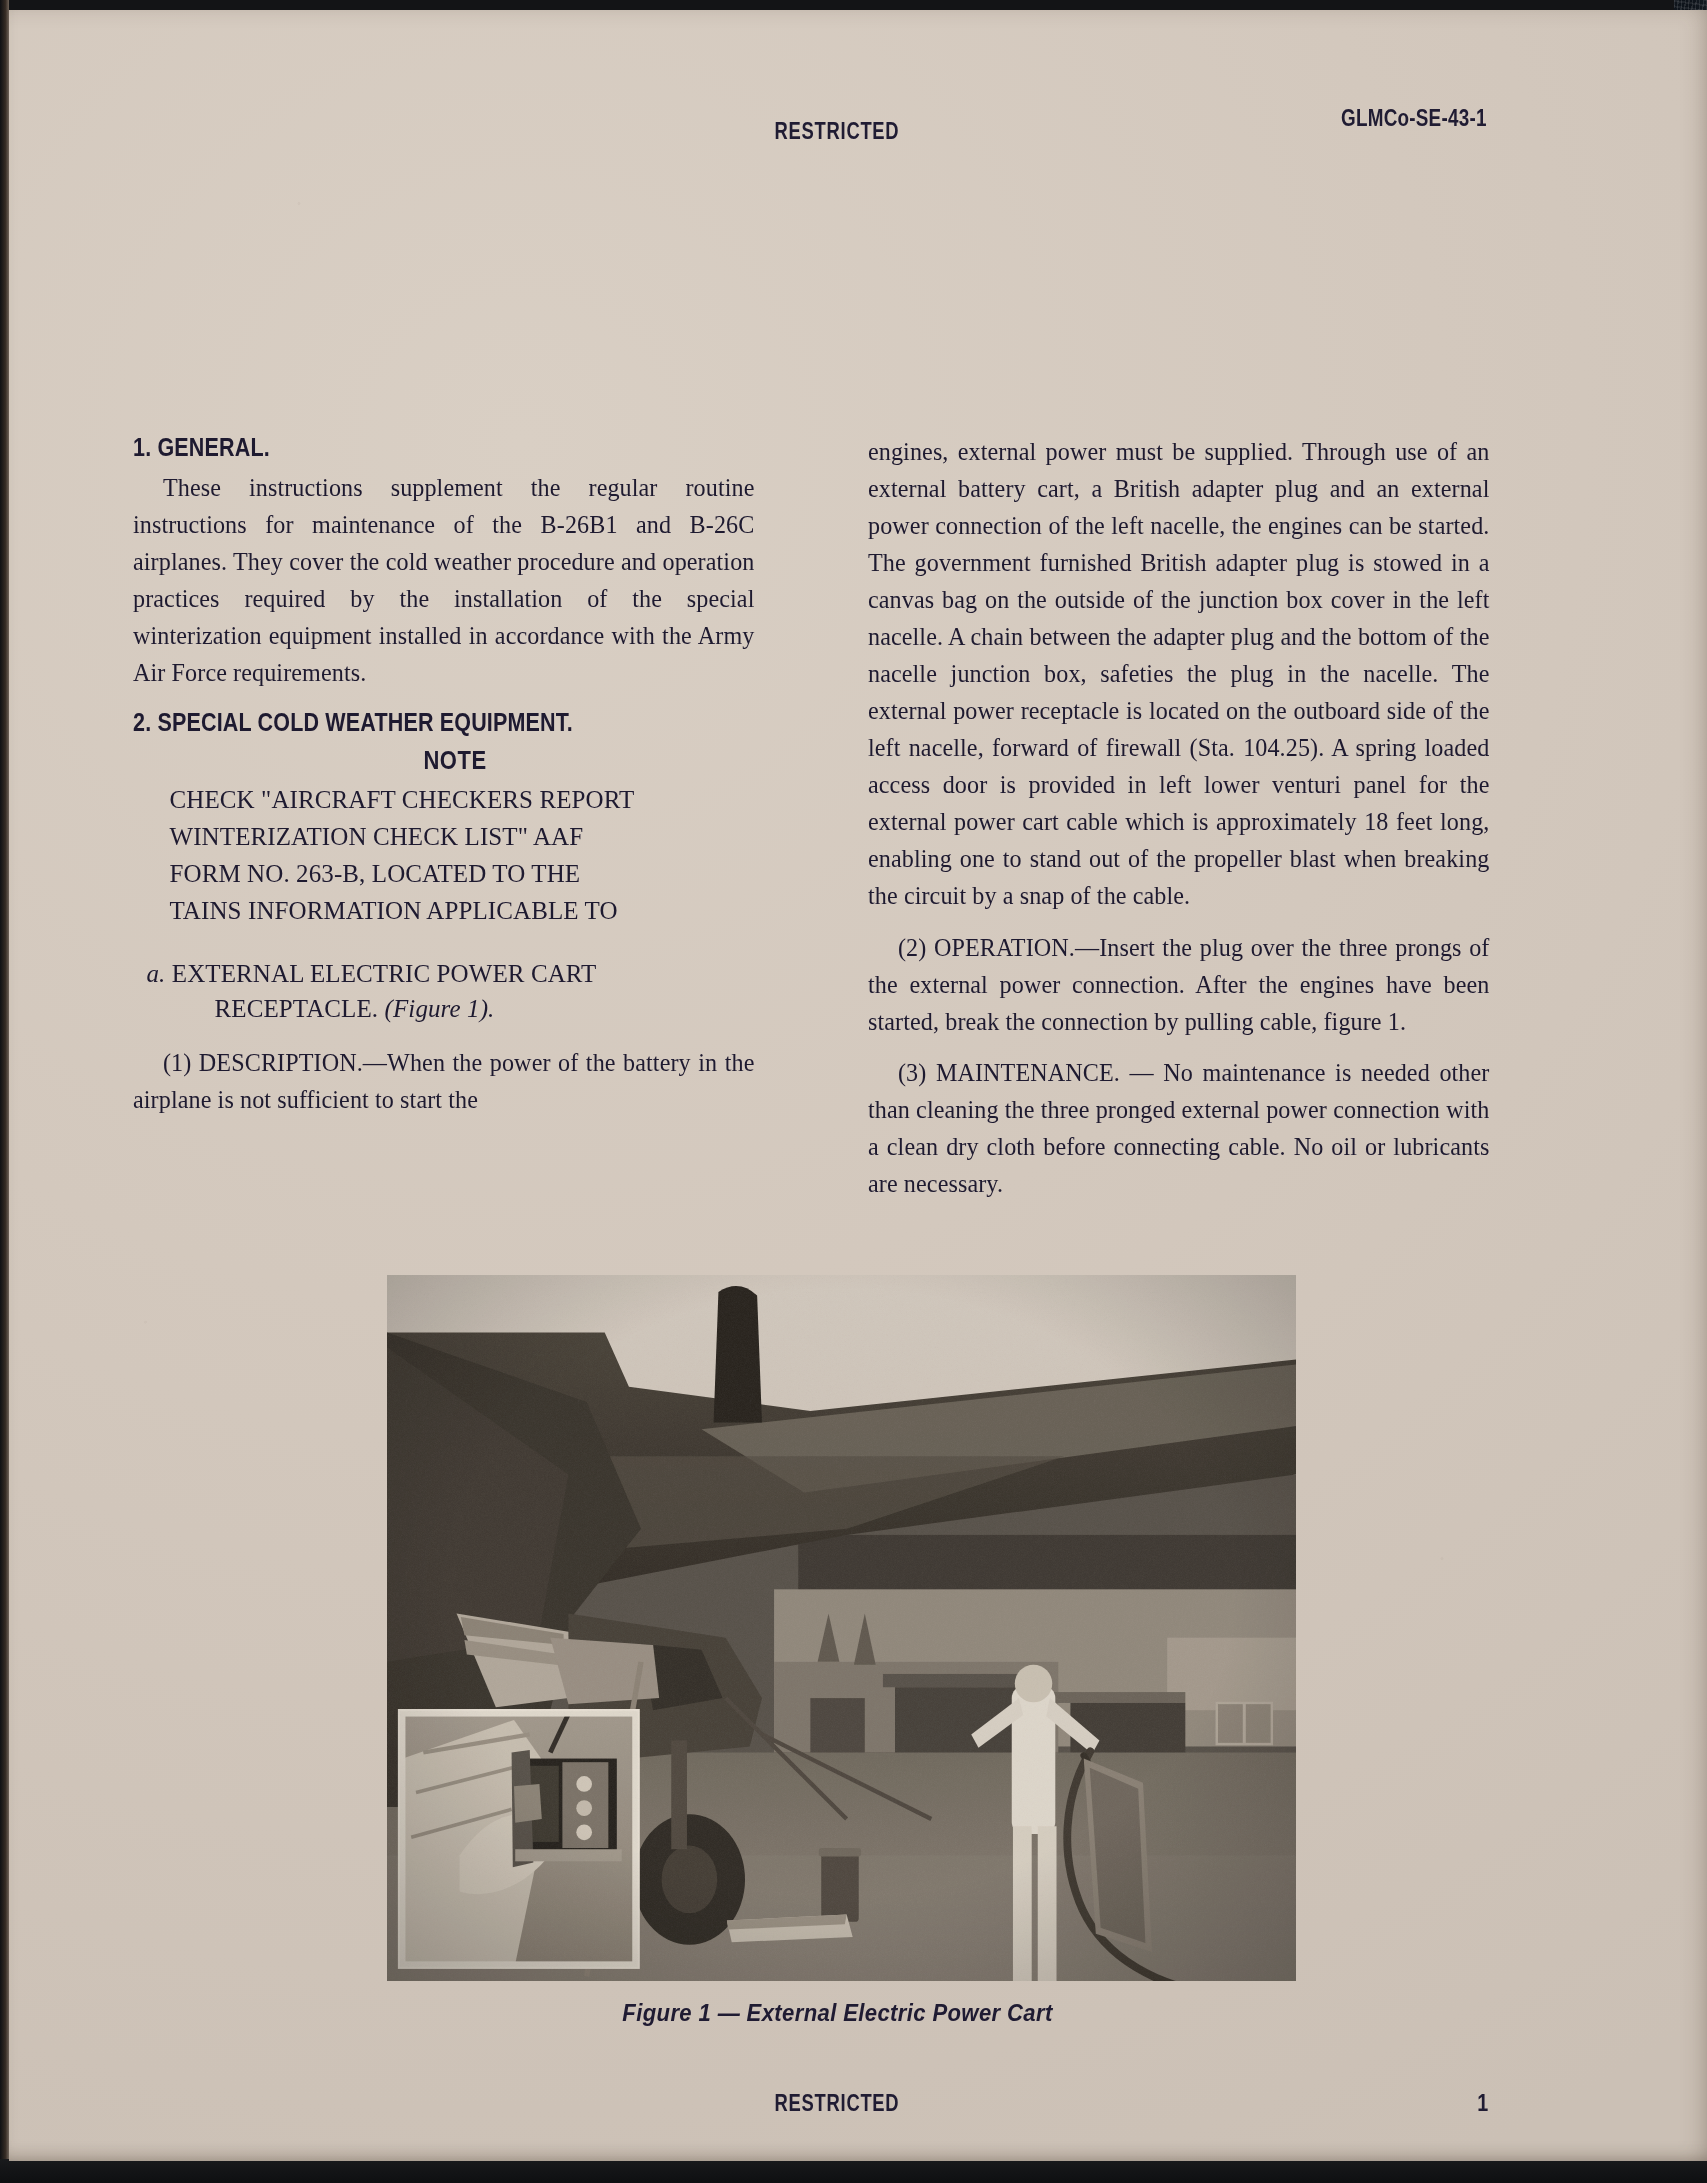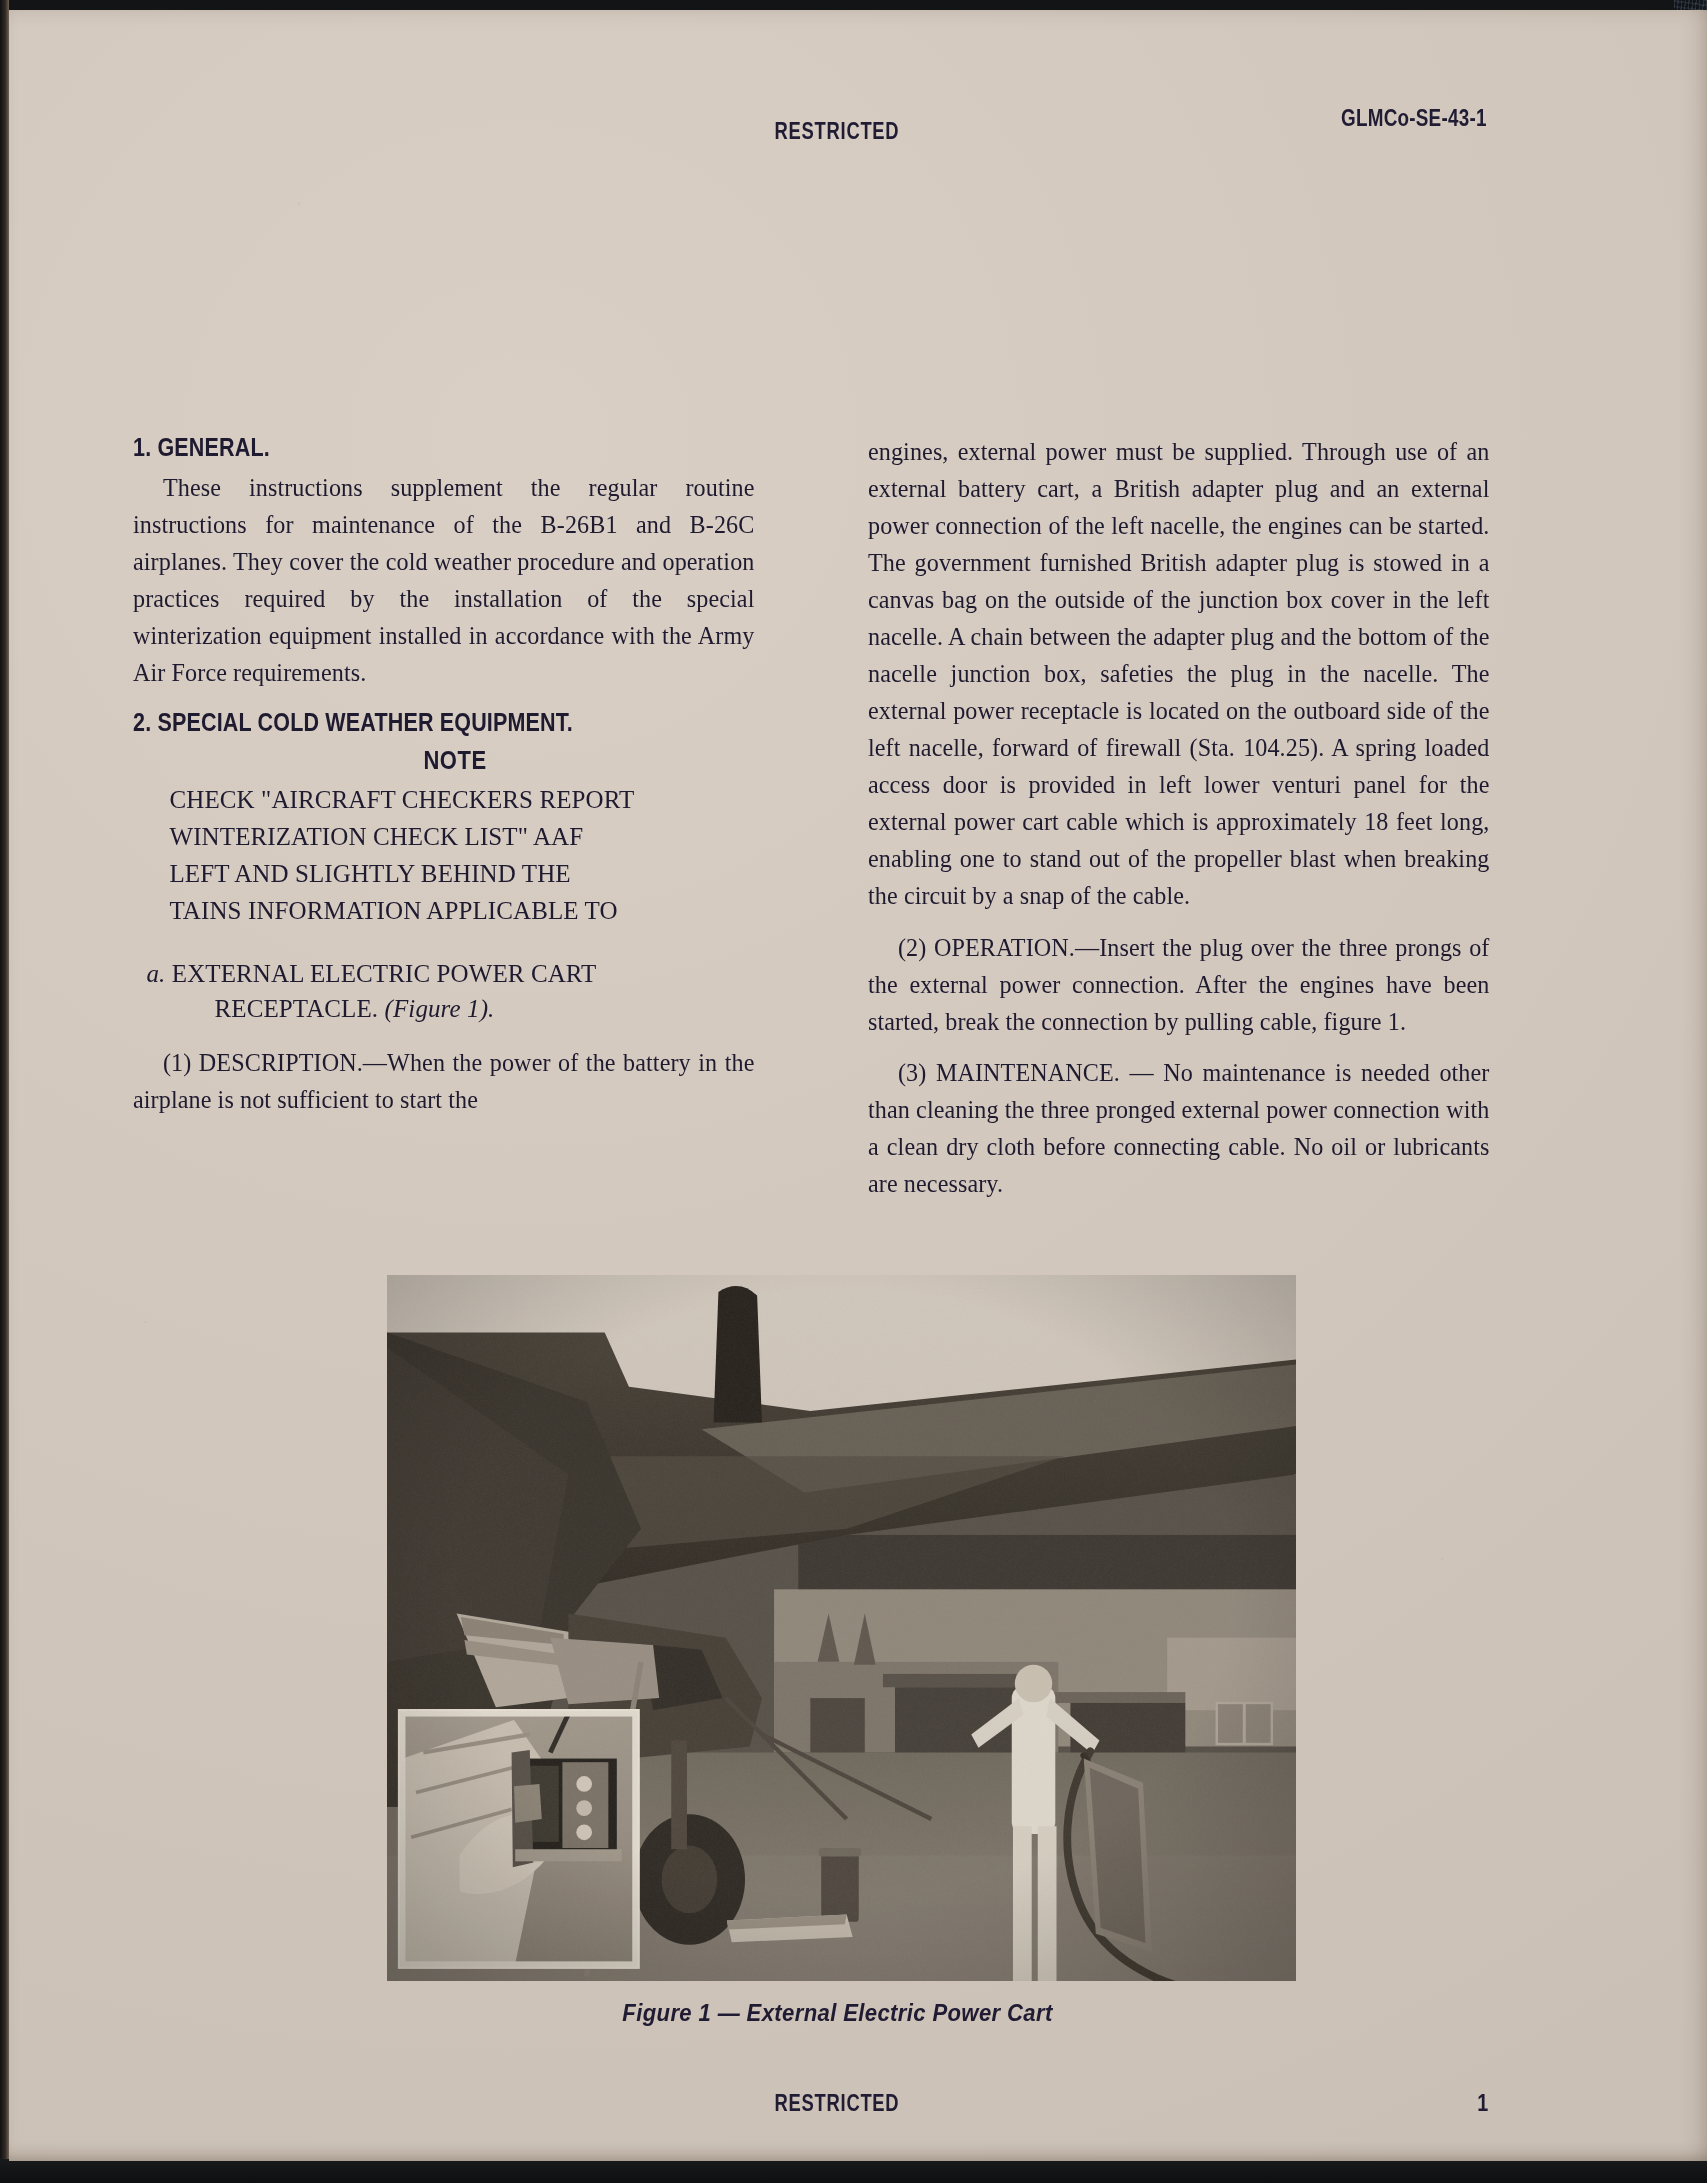--- a/index.html
+++ b/index.html
@@ -286,21 +286,21 @@
 
           <p class="body">These instructions supplement the regular routine instructions for maintenance of the B-26B1 and B-26C airplanes.  They cover the cold weather procedure and operation practices required by the installation of the special winterization equipment installed in accordance with the Army Air Force requirements.</p>
 
           <span class="head-num tight">2. SPECIAL COLD WEATHER EQUIPMENT.</span>
 
           <div class="note-label">NOTE</div>
 
           <div class="note-body">
             <span>CHECK "AIRCRAFT CHECKERS REPORT</span>
             <span>WINTERIZATION  CHECK  LIST"  AAF</span>
-            <span>LEFT  AND  SLIGHTLY  BEHIND  THE</span>
+            <span>FORM  NO.  263-B,  LOCATED  TO  THE</span>
             <span>TAINS INFORMATION APPLICABLE TO</span>
           </div>
 
           <div class="sub-a">
             <span class="l1"><span class="ital">a.</span> <span>EXTERNAL ELECTRIC POWER CART</span></span>
             <span class="l2"><span>RECEPTACLE.</span> <span class="ital">(Figure 1).</span></span>
           </div>
 
           <p class="body noindent" style="margin-top:18px; text-indent:31px;"><span>(1) DESCRIPTION.—</span><span>When the power of the battery in the airplane is not sufficient to start the</span></p>
         </div>

